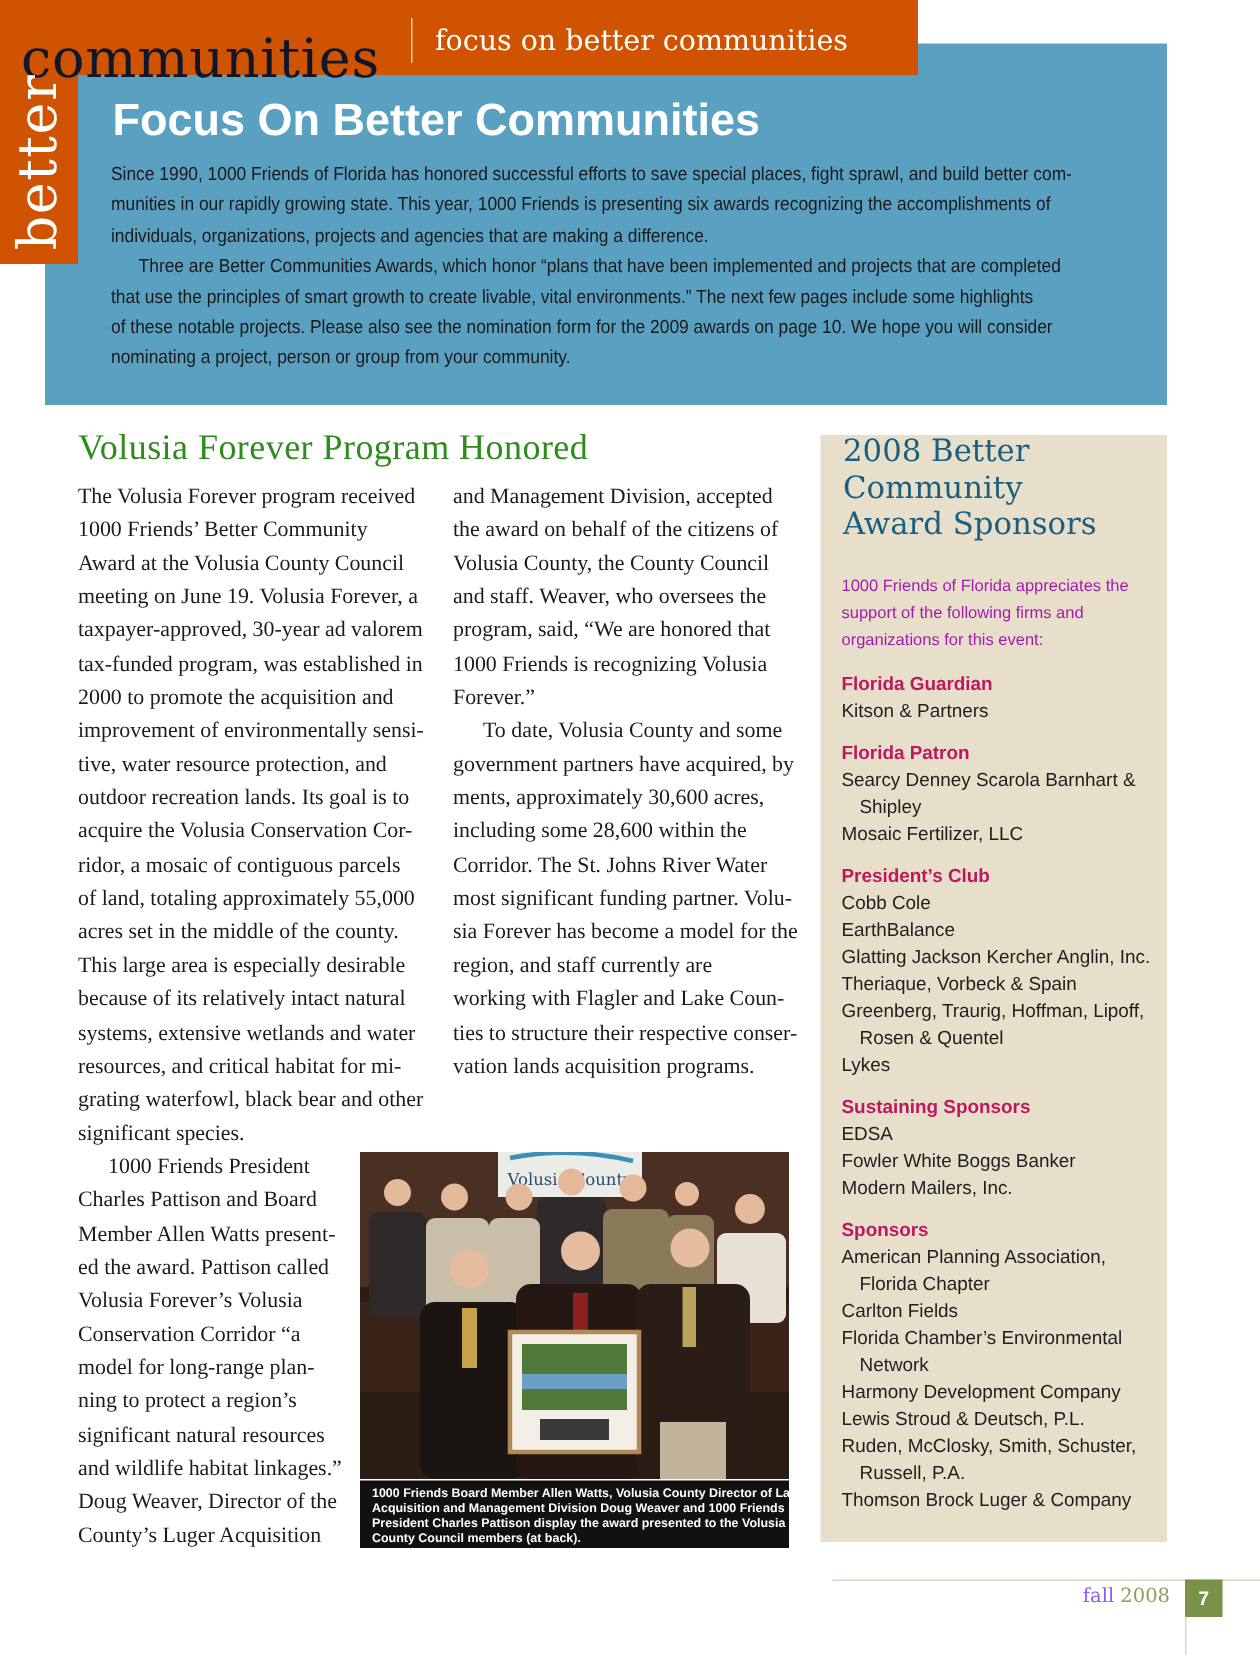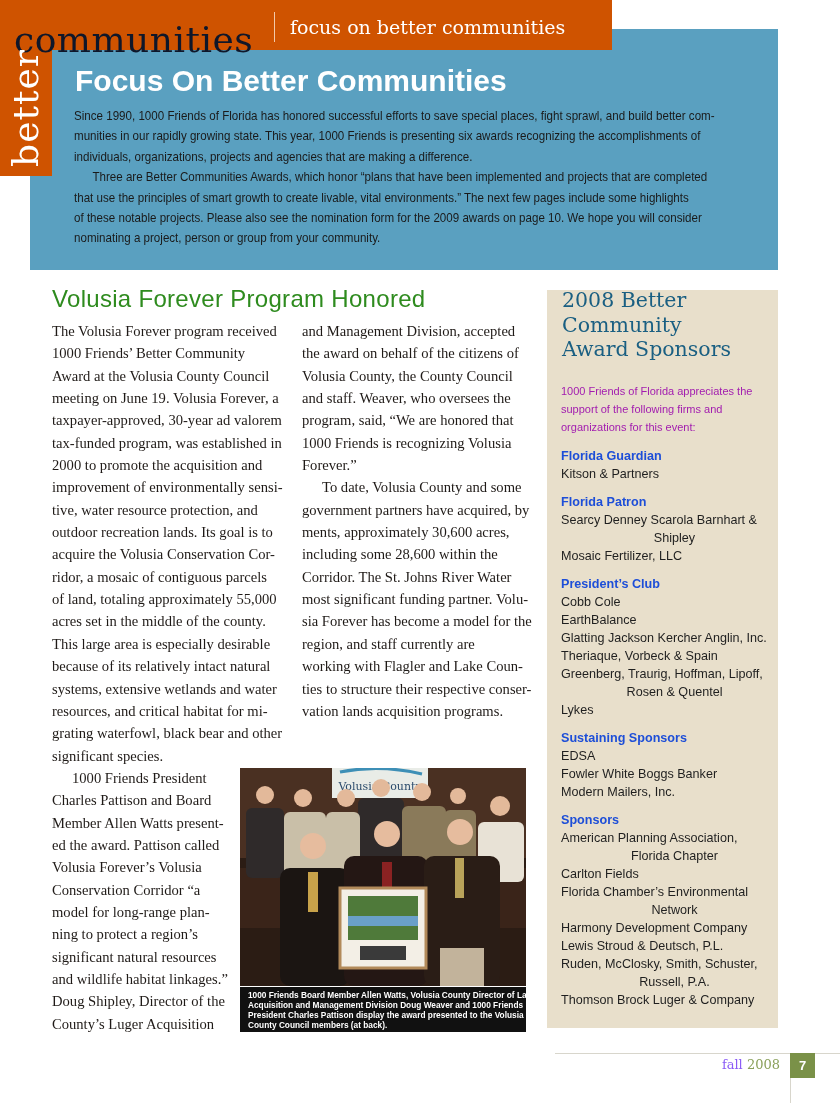--- a/index.html
+++ b/index.html
@@ -15,43 +15,43 @@
   .vert-text { left:-44px; top:88px; width:140px; height:40px; transform:rotate(-90deg); font-family:"DejaVu Serif", serif; font-size:36px; color:#ffffff; line-height:40px; text-align:center; letter-spacing:1px; }
 
   
   .blue { left:30px; top:29px; width:748px; height:241px; background:#5aa0c0; }
   .blue-title { left:75px; top:63px; font-family:"Liberation Sans", sans-serif; font-weight:bold; font-size:30px; color:#ffffff; line-height:36px; white-space:nowrap; }
   .blue-body { left:74px; top:106px; width:695px; font-family:"Liberation Sans", sans-serif; font-size:12.6px; color:#1a1a1a; line-height:20.4px; transform:scaleX(0.92); transform-origin:left top; width:755px; }
   .blue-body p { margin:0; }
   .blue-body p.indent { text-indent:20px; }
 
   
-  .art-title { left:52px; top:283px; font-family:Liberation Sans, sans-serif; font-size:24px; color:#2e8b1e; line-height:32px; white-space:nowrap; letter-spacing:0.3px; }
+  .art-title { left:52px; top:283px; font-family:Liberation Serif, serif; font-size:24px; color:#2e8b1e; line-height:32px; white-space:nowrap; letter-spacing:0.3px; }
   .col { font-family:"Liberation Serif", serif; font-size:14.6px; color:#1f1a17; line-height:22.35px; }
   .col .ln { display:block; white-space:nowrap; }
   .col .ind { padding-left:20px; }
   .col1 { left:52px; top:320px; width:240px; }
   .col2 { left:302px; top:320px; width:236px; }
 
   
   .photo { left:240px; top:768px; width:286px; height:218px; background:#2a1f18; overflow:hidden; }
   .photo svg { display:block; }
   .caption { left:240px; top:987px; width:286px; height:45px; background:#111111; }
   .caption-text { left:248px; top:990px; width:290px; font-family:"Liberation Sans", sans-serif; font-weight:bold; font-size:8.3px; color:#ffffff; line-height:10px; }
 
   
   .side { left:547px; top:290px; width:231px; height:738px; background:#e8dfcb; }
   .side-title { left:562px; top:288px; font-family:"DejaVu Serif", serif; font-size:20.5px; color:#1a5f82; line-height:24.5px; width:210px; }
   .side-title span { display:block; white-space:nowrap; }
   .side-intro { left:561px; top:382px; width:215px; font-family:"Liberation Sans", sans-serif; font-size:11px; color:#a21caf; line-height:18px; }
   .side-list { left:561px; top:447px; width:215px; font-family:"Liberation Sans", sans-serif; font-size:12.6px; color:#1f1f1f; line-height:18px; }
   .side-list .grp { margin-bottom:10px; }
-  .side-list .grp-h { font-weight:bold; color:#1d4ed8; display:block; }
+  .side-list .grp-h { font-weight:bold; color:#be185d; display:block; }
   .side-list .item { display:block; white-space:nowrap; }
-  .side-list .cont { padding-left:12px;text-align:center; }
+  .side-list .cont { padding-left:12px; }
 
   
   .foot-rule { left:555px; top:1053px; width:285px; height:1px; background:#d8d6cc; }
   .foot-vrule { left:790px; top:1053px; width:1px; height:50px; background:#d8d6cc; }
   .foot-issue { left:700px; top:1054px; width:80px; text-align:right; font-family:"DejaVu Serif", serif; font-size:13px; line-height:22px; white-space:nowrap; }
   .foot-issue .season { color:#8b5cf6; }
   .foot-issue .yr { color:#8aa05a; }
   .foot-page { left:790px; top:1053px; width:25px; height:25px; background:#7a9148; color:#ffffff; font-family:"Liberation Sans", sans-serif; font-weight:bold; font-size:13px; line-height:25px; text-align:center; }
 </style>
 </head>
@@ -102,21 +102,21 @@
   <span class="ln ind">1000 Friends President</span>
   <span class="ln">Charles Pattison and Board</span>
   <span class="ln">Member Allen Watts present-</span>
   <span class="ln">ed the award.  Pattison called</span>
   <span class="ln">Volusia Forever’s Volusia</span>
   <span class="ln">Conservation Corridor “a</span>
   <span class="ln">model for long-range plan-</span>
   <span class="ln">ning to protect a region’s</span>
   <span class="ln">significant natural resources</span>
   <span class="ln">and wildlife habitat linkages.”</span>
-  <span class="ln">Doug Shipley, Director of the</span>
+  <span class="ln">Doug Weaver, Director of the</span>
   <span class="ln">County’s Luger Acquisition</span>
 </div>
 
 <div class="abs col col2">
   <span class="ln">and Management Division, accepted</span>
   <span class="ln">the award on behalf of the citizens of</span>
   <span class="ln">Volusia County, the County Council</span>
   <span class="ln">and staff. Weaver, who oversees the</span>
   <span class="ln">program, said, “We are honored that</span>
   <span class="ln">1000 Friends is recognizing Volusia</span>

